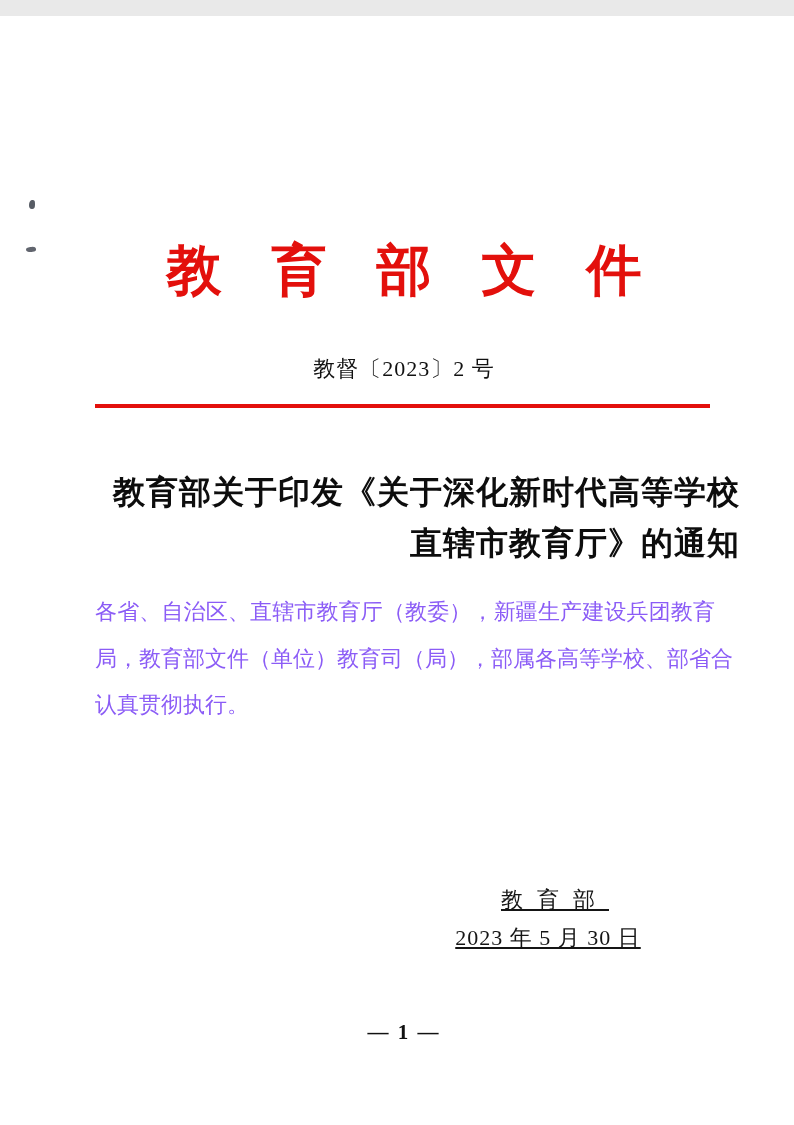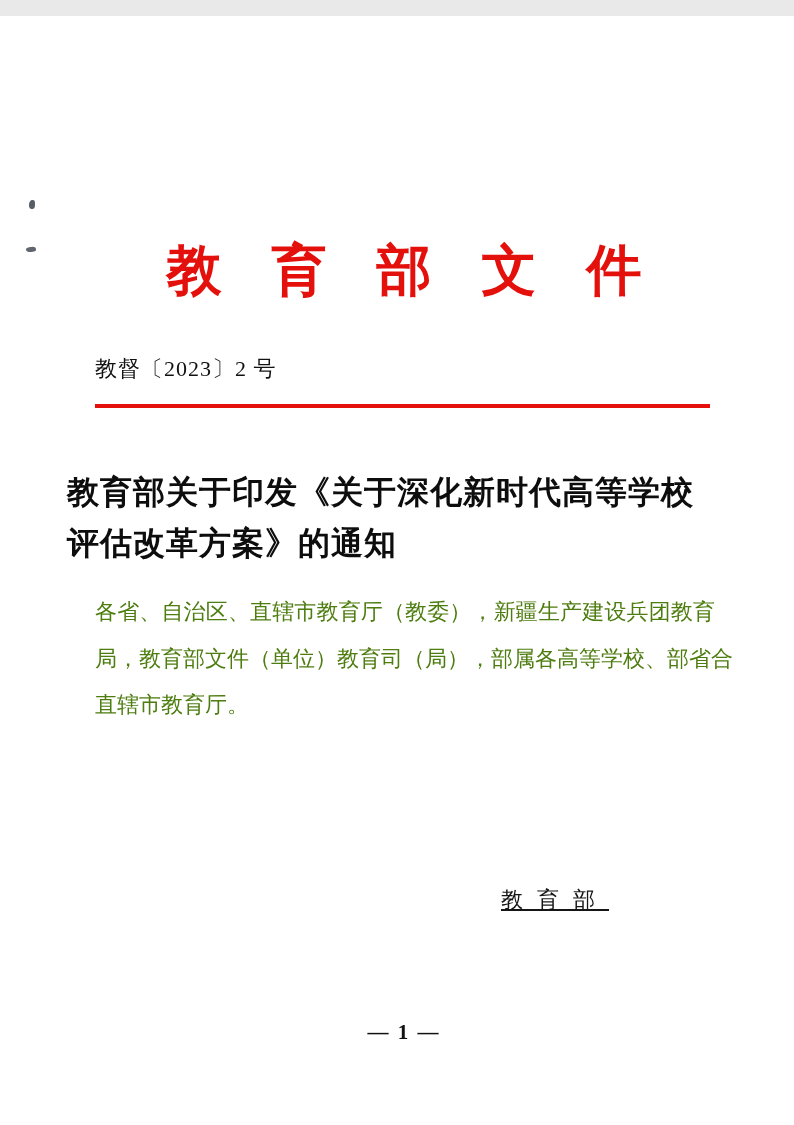--- a/index.html
+++ b/index.html
@@ -28,46 +28,47 @@
     font-size: 55px;
     font-weight: bold;
     line-height: 66px;
     letter-spacing: 50px;
     padding-left: 50px; 
     white-space: nowrap;
   }
   .doc-number {
     position: absolute;
     left: 95px; top: 339px; width: 618px;
+    text-align: center;
     font-size: 22px;
     line-height: 28px;
     color: #111;
     letter-spacing: 1px;
   }
   .red-rule {
     position: absolute;
     left: 95px; top: 388px; width: 615px; height: 4px;
     background: var(--accent);
   }
   .doc-title {
     position: absolute;
-    left: 67px; top: 451px; width: 648px;
-    text-align: left;
+    left: 92px; top: 451px; width: 648px;
+    text-align: right;
     font-size: 32px;
     font-weight: bold;
     line-height: 51px;
     color: #0d0d0d;
     letter-spacing: 1px;
   }
   .body-text {
     position: absolute;
     left: 95px; top: 573px; width: 620px;
     font-size: 22px;
     line-height: 46.5px;
-    color: #4d7c0f;
+    color: #8b5cf6;
   }
   .body-text .line {
     text-align: justify;
     text-align-last: justify;
     white-space: nowrap;
   }
   .body-text .line.last {
     text-align: left;
     text-align-last: left;
   }
@@ -111,28 +112,29 @@
   <div class="speck speck-2"></div>
 
   <div class="header-title">教育部文件</div>
 
   <div class="doc-number">教督〔2023〕2 号</div>
 
   <div class="red-rule"></div>
 
   <div class="doc-title">
     <div>教育部关于印发《关于深化新时代高等学校</div>
-    <div>评估改革方案》的通知</div>
+    <div>直辖市教育厅》的通知</div>
   </div>
 
   <div class="body-text">
     <div class="line">各省、自治区、直辖市教育厅（教委），新疆生产建设兵团教育</div>
     <div class="line">局，教育部文件（单位）教育司（局），部属各高等学校、部省合</div>
-    <div class="line last">直辖市教育厅。</div>
+    <div class="line last">认真贯彻执行。</div>
   </div>
 
   <div class="signature-block">
     <div class="signer">教育部</div>
+    <div class="sign-date">2023 年 5 月 30 日</div>
   </div>
 
   <div class="page-number">— 1 —</div>
 
 </div>
 
 </body></html>

